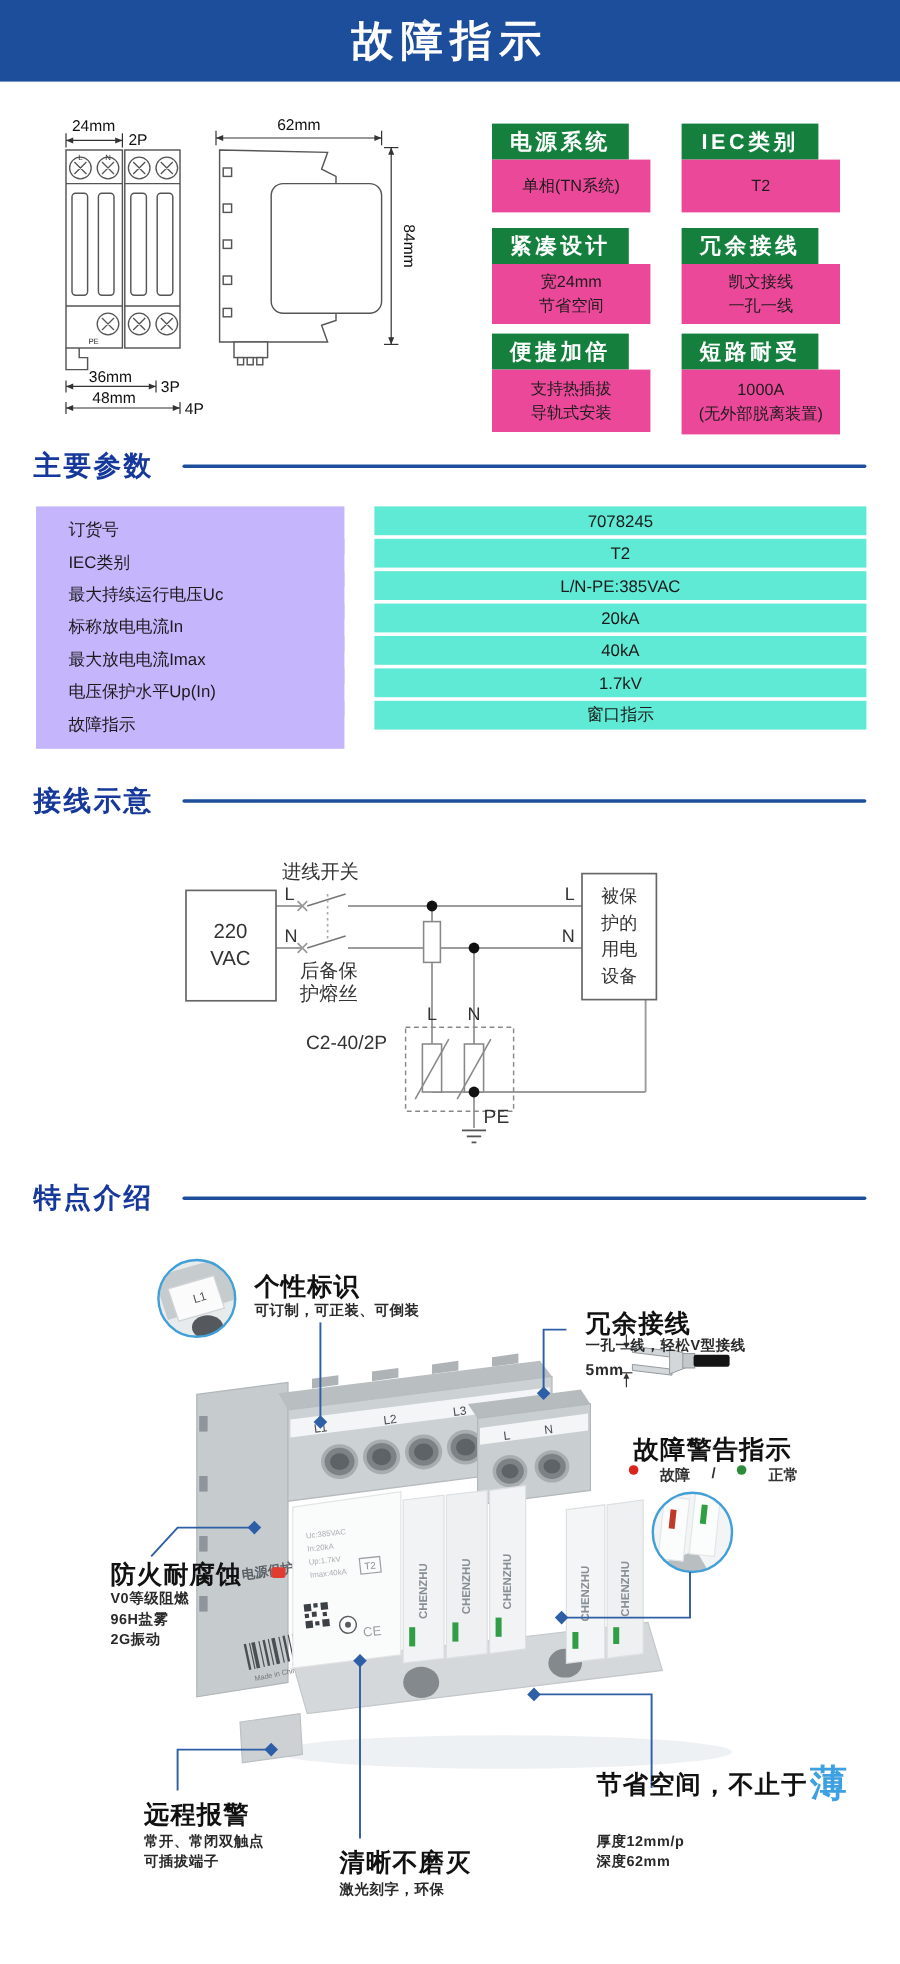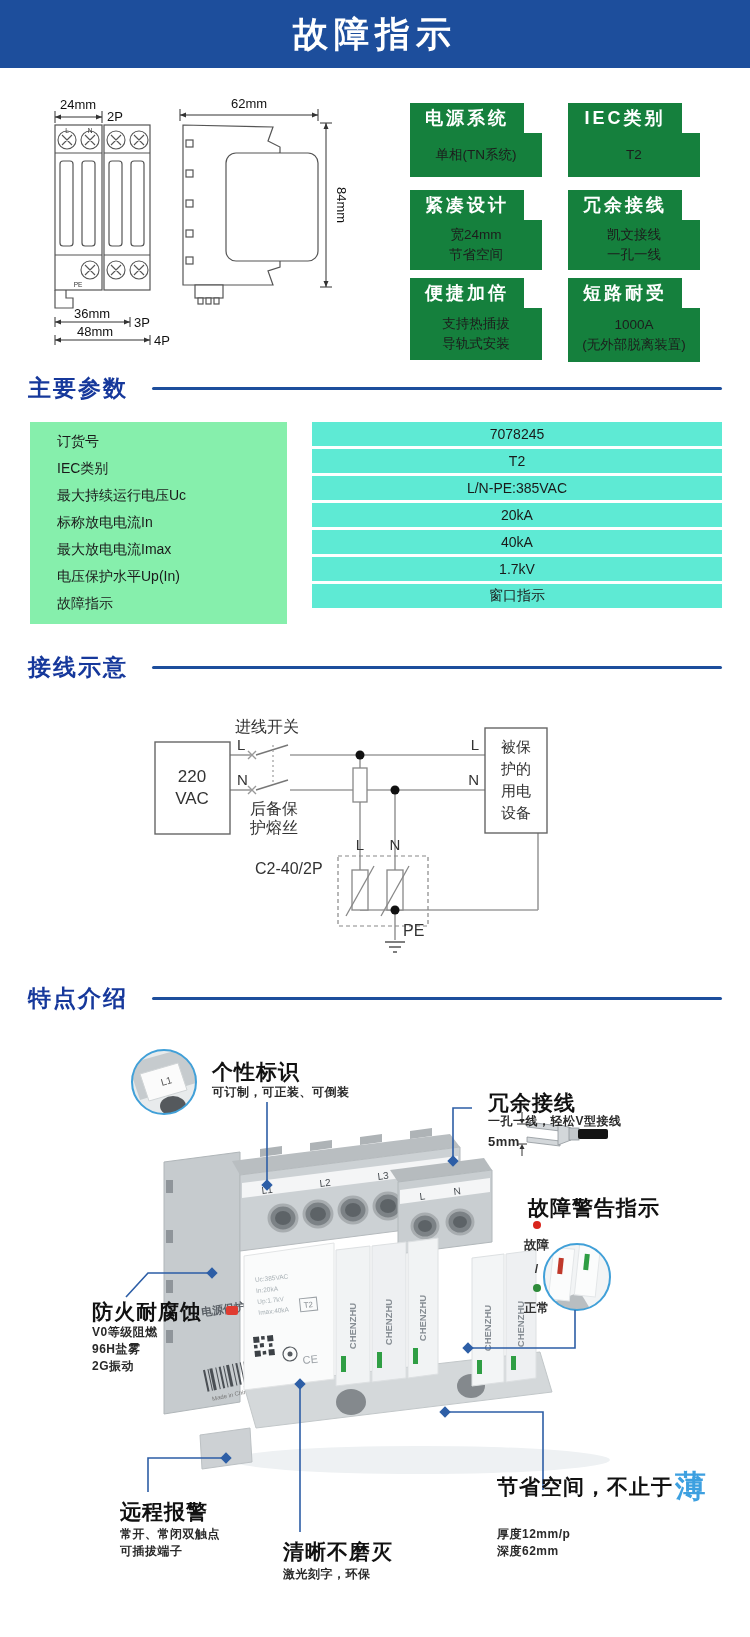--- a/index.html
+++ b/index.html
@@ -5,34 +5,34 @@
   html,body{margin:0;padding:0;background:#fff;}
   #canvas{position:relative;width:750px;height:1637px;background:#ffffff;overflow:hidden;
           font-family:"Liberation Sans","DejaVu Sans",sans-serif;color:#1b1b1b;}
   .abs{position:absolute;}
   
   .hdr{left:0;top:0;width:750px;height:68px;background:#1d4e9c;display:flex;align-items:center;justify-content:center;}
   .hdr-t{color:#fff;font-size:35px;font-weight:bold;letter-spacing:6px;}
   
   .badge-head{width:114px;height:30px;background:#15803d;color:#fff;font-size:18px;font-weight:bold;
               letter-spacing:3px;display:flex;align-items:center;justify-content:center;}
-  .badge-body{width:132px;background:#15803d;display:flex;flex-direction:column;align-items:center;justify-content:center;
+  .badge-body{width:132px;background:#ec4899;display:flex;flex-direction:column;align-items:center;justify-content:center;
               font-size:13.5px;color:#1c1c1c;line-height:1.5;font-weight:500;text-align:center;}
   
   .sec-title{font-size:23px;font-weight:bold;color:#16389b;letter-spacing:2px;}
   .sec-line{height:3px;background:#1d4e9c;border-radius:2px;}
   
-  .p-label{width:257px;height:40px;background:#86efac;display:flex;align-items:center;padding-left:27px;
+  .p-label{width:257px;height:40px;background:#c4b5fd;display:flex;align-items:center;padding-left:27px;
            box-sizing:border-box;font-size:14px;color:#1a1a1a;}
   .p-value{width:410px;height:24px;background:#5eead4;display:flex;align-items:center;justify-content:center;
            font-size:14px;color:#1a1a1a;}
   
   .feat-title{font-size:21px;font-weight:bold;color:#111;letter-spacing:1px;}
   .feat-sub{font-size:12px;font-weight:bold;color:#2a2a2a;letter-spacing:0.5px;}
-  .legend-row{display:flex;align-items:center;gap:8px;font-size:12.5px;font-weight:bold;color:#333;flex-direction:column;}
+  .legend-row{display:flex;align-items:flex-start;gap:18px;font-size:12.5px;font-weight:bold;color:#333;}
   .dot{width:8px;height:8px;border-radius:50%;display:inline-block;}
   .dot-red{background:#d9251c;}
   .dot-green{background:#2e8b3a;}
   .slim-row{display:flex;align-items:flex-end;}
   .slim-hl{font-size:31px;font-weight:bold;color:#3da0e0;line-height:0.95;margin-left:2px;}
   svg text{font-family:"Liberation Sans","DejaVu Sans",sans-serif;}
 </style>
 </head>
 <body>
 

